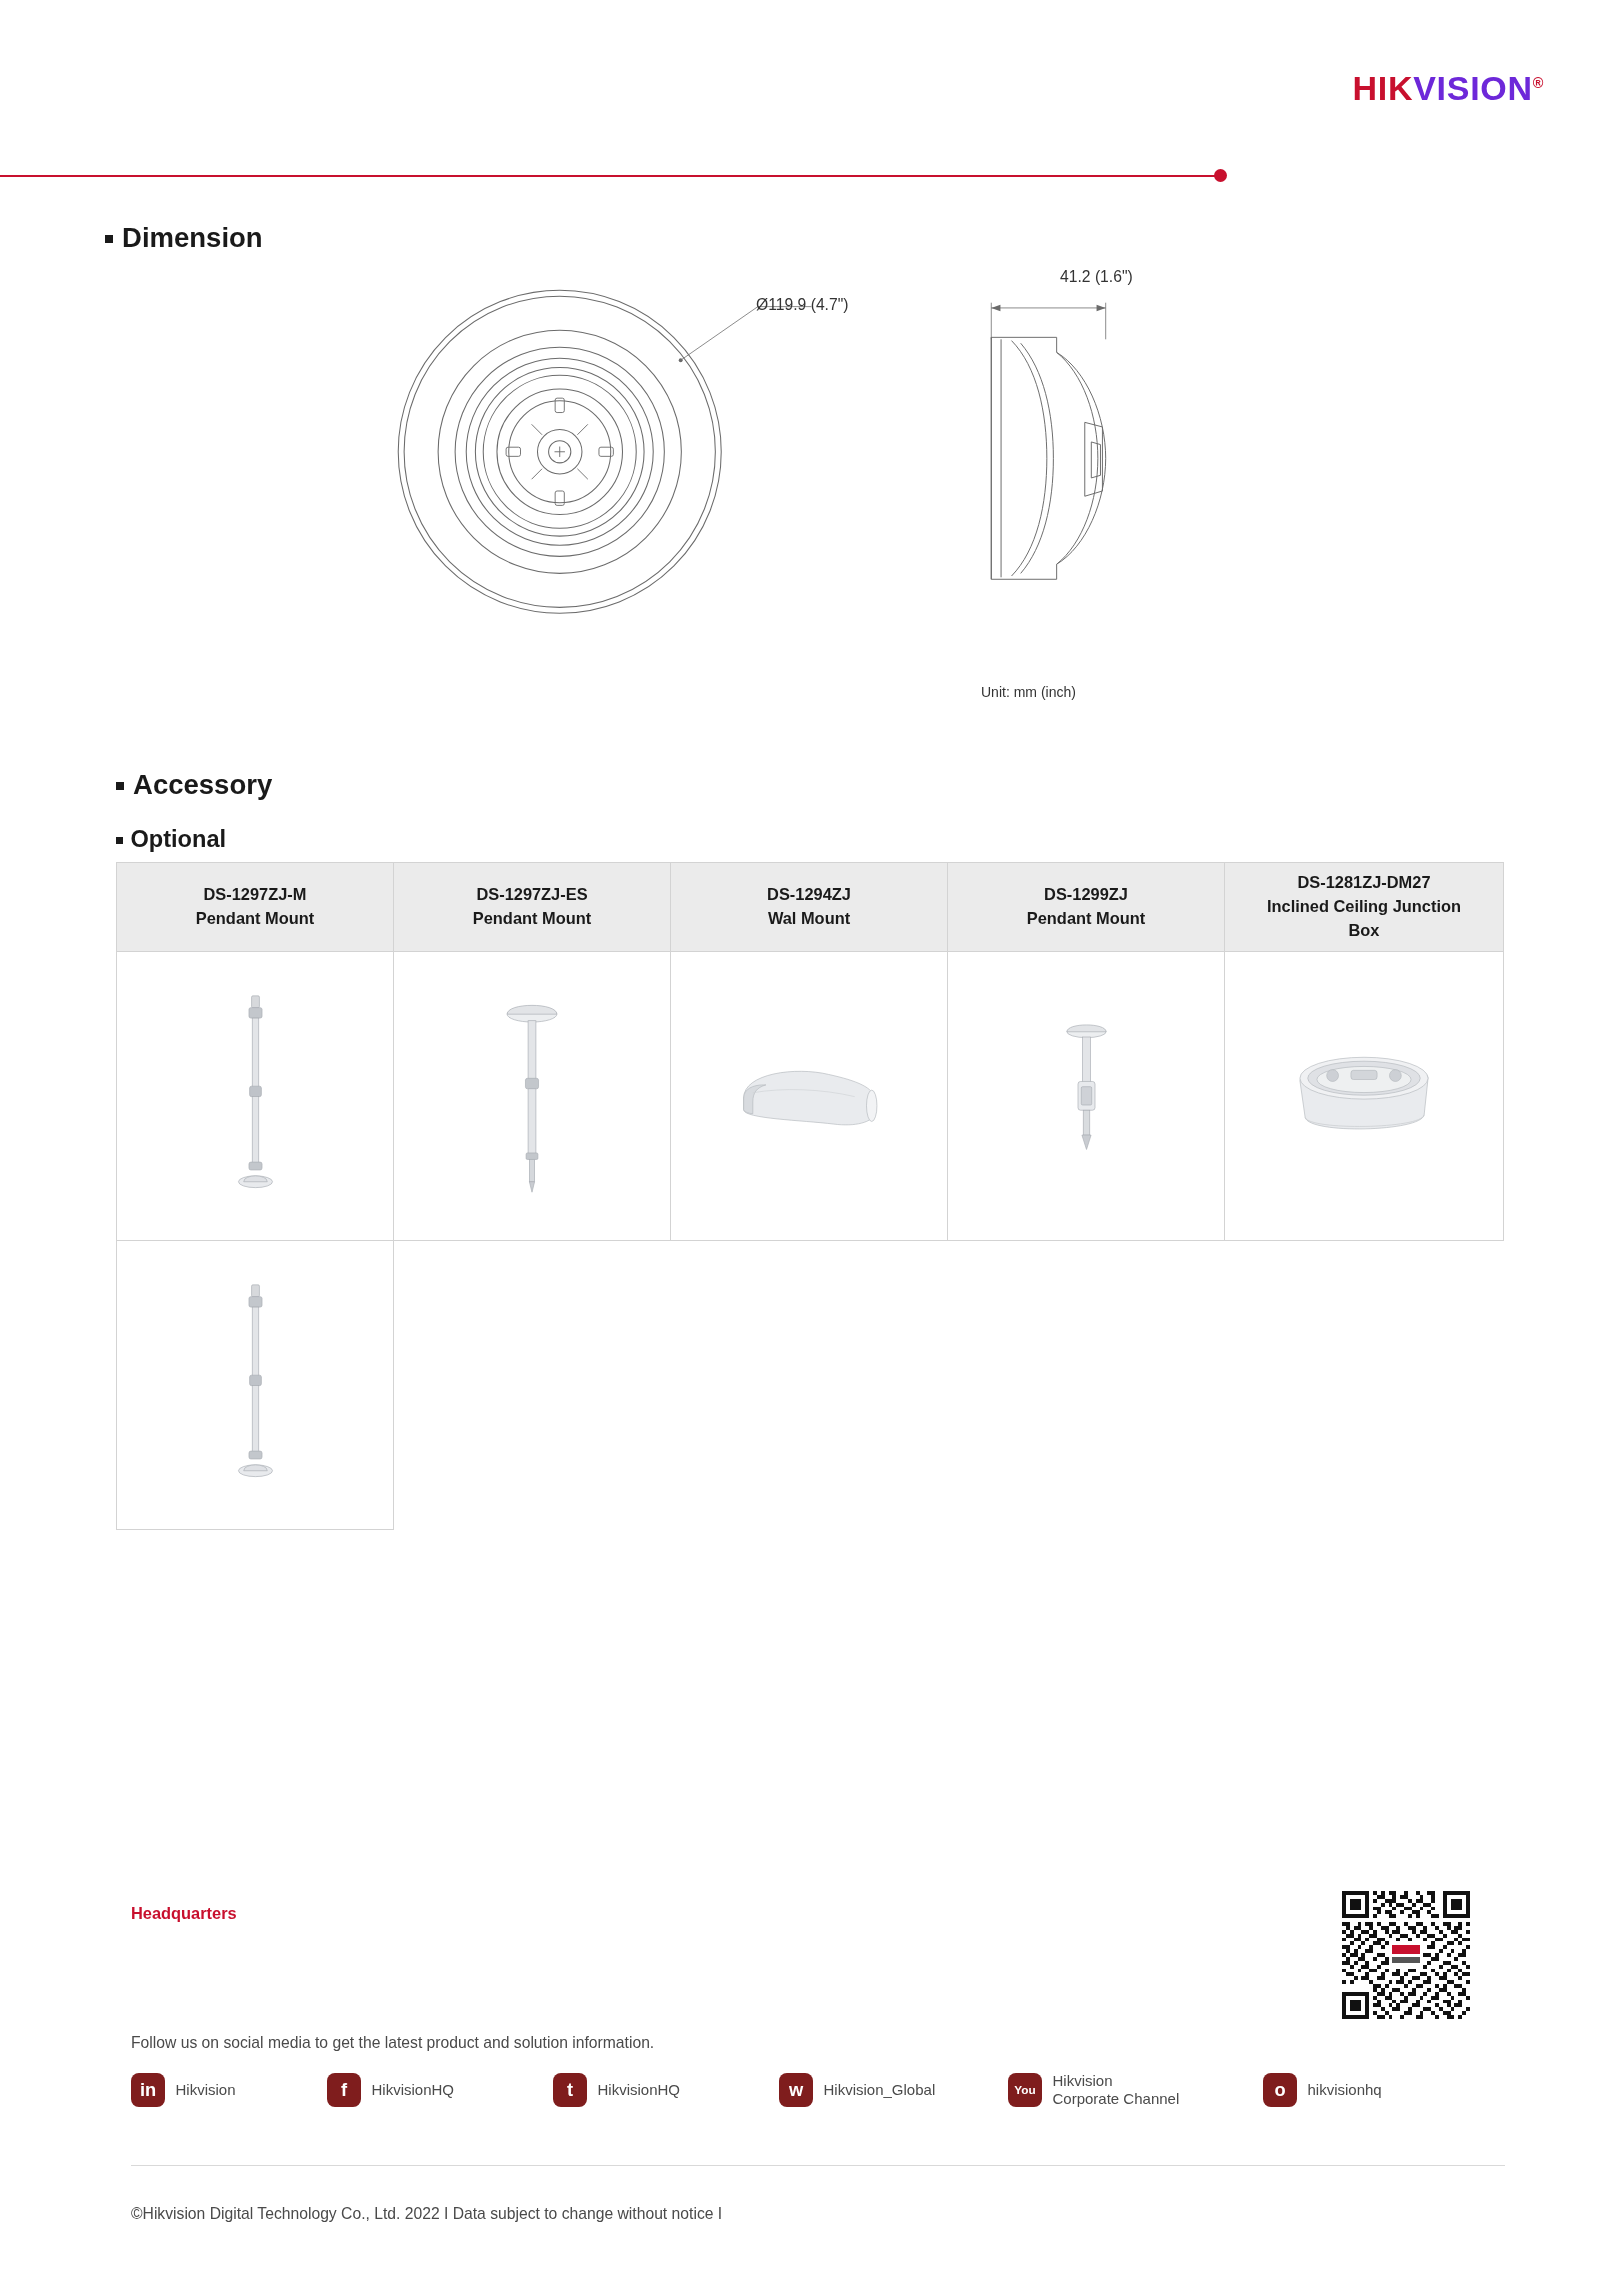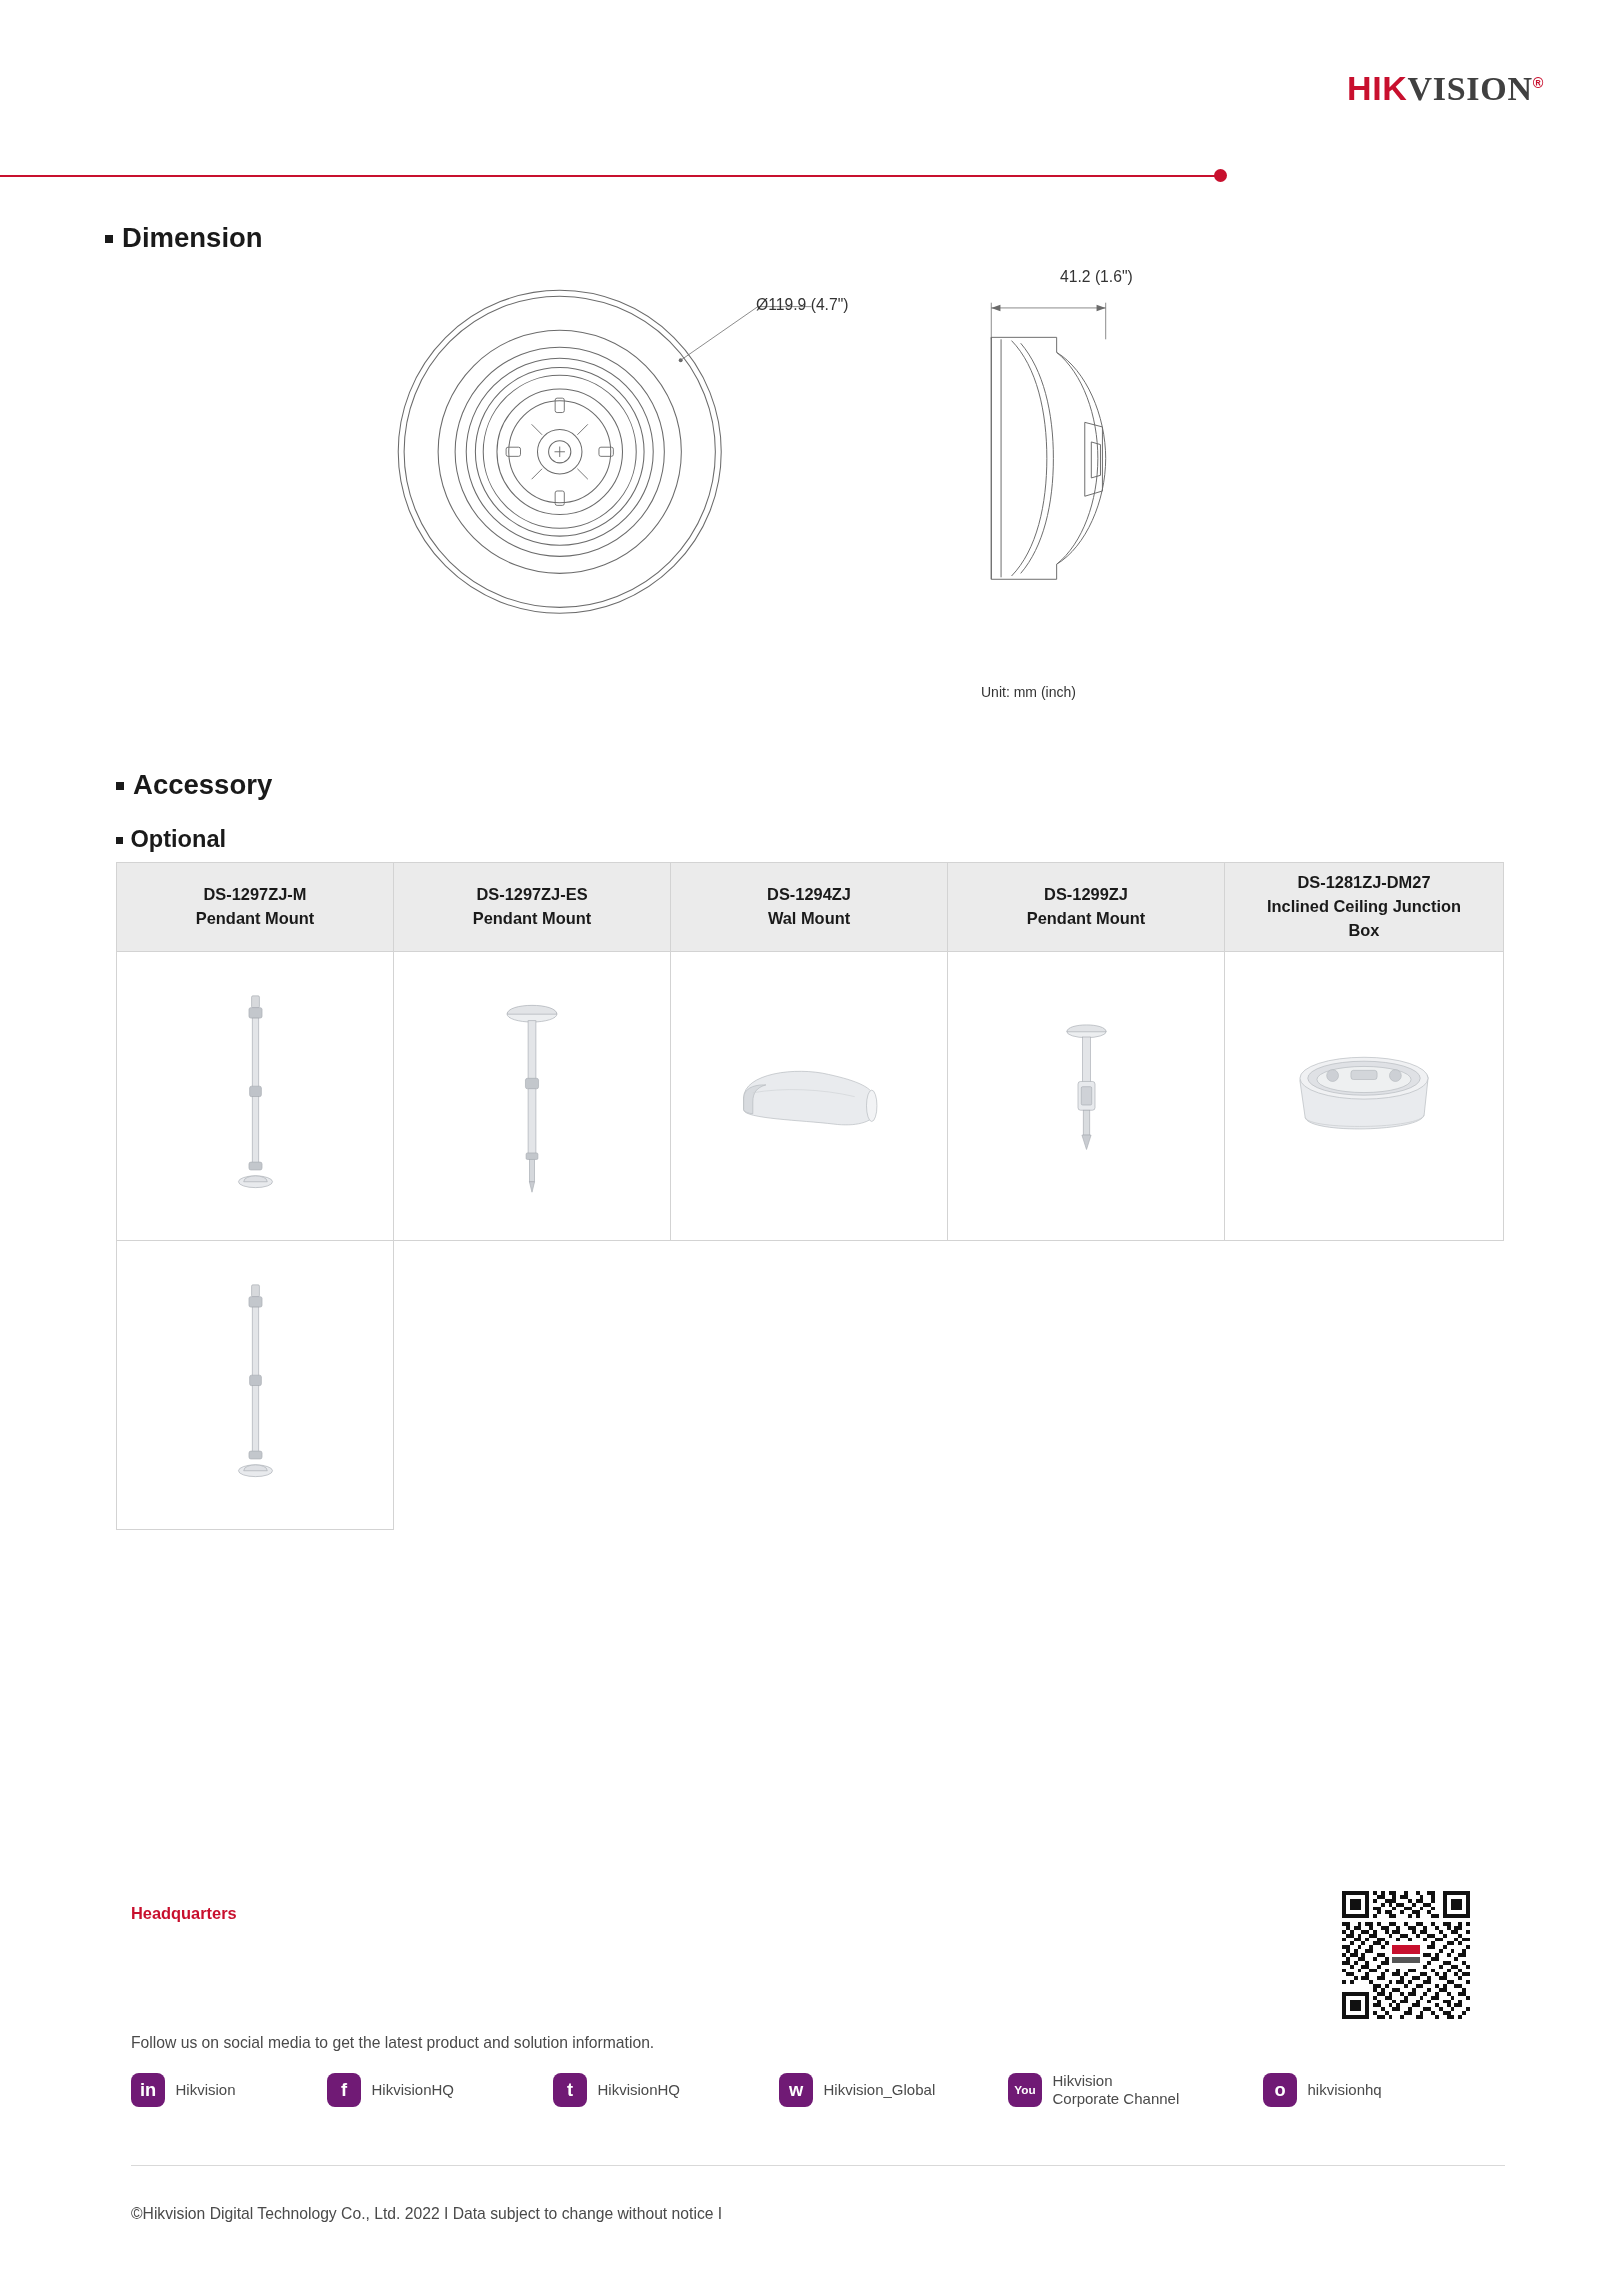--- a/index.html
+++ b/index.html
@@ -27,21 +27,21 @@
     right: 79px;
     top: 69px;
     font-family: "Liberation Sans", sans-serif;
     font-weight: bold;
     font-size: 34px;
     letter-spacing: 0.7px;
     color: #c8102e;
     white-space: nowrap;
   }
   .brand .brand-hik { color: #c8102e; }
-  .brand .brand-vision { color: #404040; font-family: Liberation Serif, serif; }
+  .brand .brand-vision { color: #6d28d9; }
   .brand .brand-reg {
     font-size: 14.4px;
     vertical-align: super;
   }
   .header-rule {
     position: absolute;
     left: 0;
     top: 175px;
     height: 2px;
     width: 1218px;
@@ -190,21 +190,21 @@
   }
   .social-item {
     display: flex;
     align-items: center;
     gap: 10.5px;
   }
   .social-icon {
     width: 34px;
     height: 34px;
     border-radius: 7.9px;
-    background: #701a75;
+    background: #7f1d1d;
     color: #ffffff;
     display: flex;
     align-items: center;
     justify-content: center;
     font-size: 18.3px;
     font-weight: bold;
     flex: 0 0 auto;
   }
   .social-label {
     font-size: 15px;

